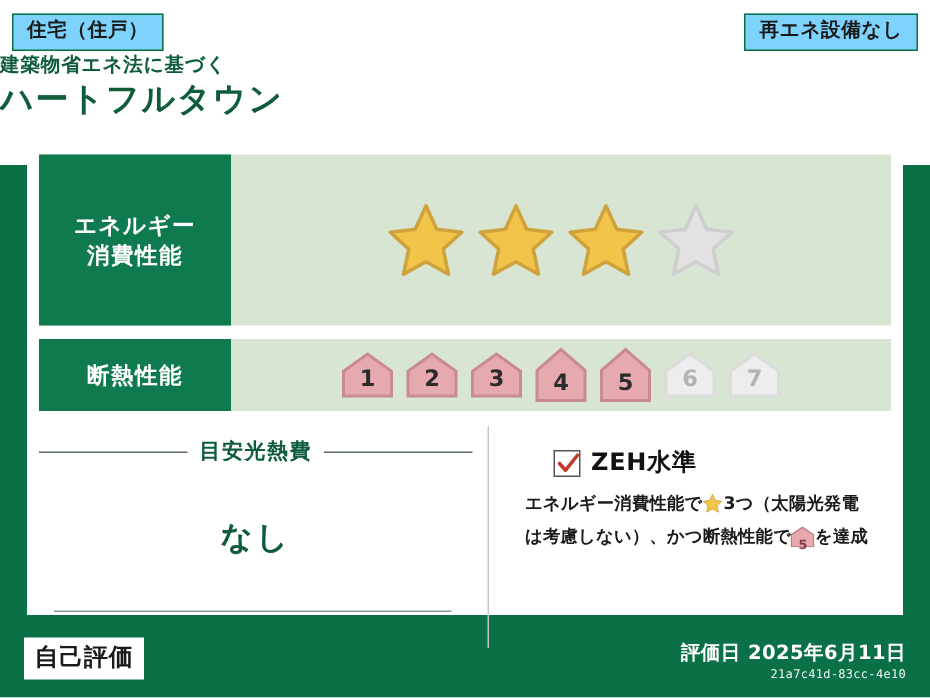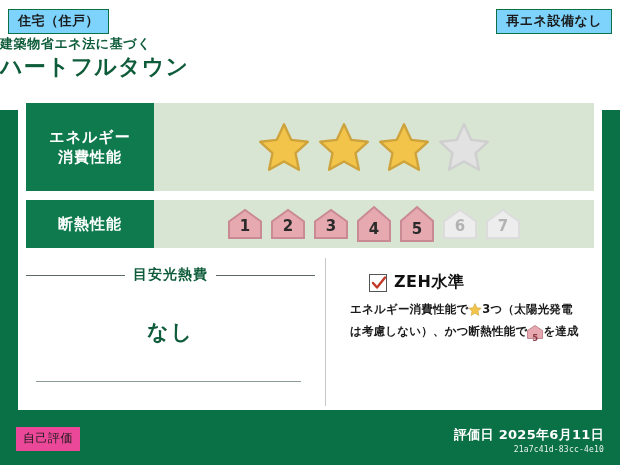--- a/index.html
+++ b/index.html
@@ -71,21 +71,21 @@
     background: #ffffff;
   }
 
   
   .perf-row {
     display: flex;
     align-items: stretch;
     background: #d8e5d3;
     margin: 7px 8px 0 8px;
   }
-  .perf-row.stars { height: 88px; }
+  .perf-row.stars { height: 114px; }
   .perf-row.houses { height: 48px; margin-top: 9px; }
 
   .perf-label {
     flex: 0 0 128px;
     background: #0f7a4d;
     color: #ffffff;
     font-weight: 700;
     font-size: 15px;
     letter-spacing: 1px;
     display: flex;
@@ -208,24 +208,24 @@
     position: absolute;
     z-index: 6;
     left: 0; right: 0; bottom: 0;
     height: 52px;
     display: flex;
     align-items: center;
     padding: 0 16px;
     color: #ffffff;
   }
   .self-eval {
-    background: #ec4899;
+    background: #ffffff;
     color: #1a1a1a;
-    font-weight: 400;
-    font-size: 12px;
+    font-weight: 700;
+    font-size: 16px;
     letter-spacing: .5px;
     padding: 3px 7px 4px 7px;
     white-space: nowrap;
   }
   .bldg-name {
     font-size: 12.5px;
     font-weight: 700;
     margin-left: 9px;
     letter-spacing: .3px;
     white-space: nowrap;

